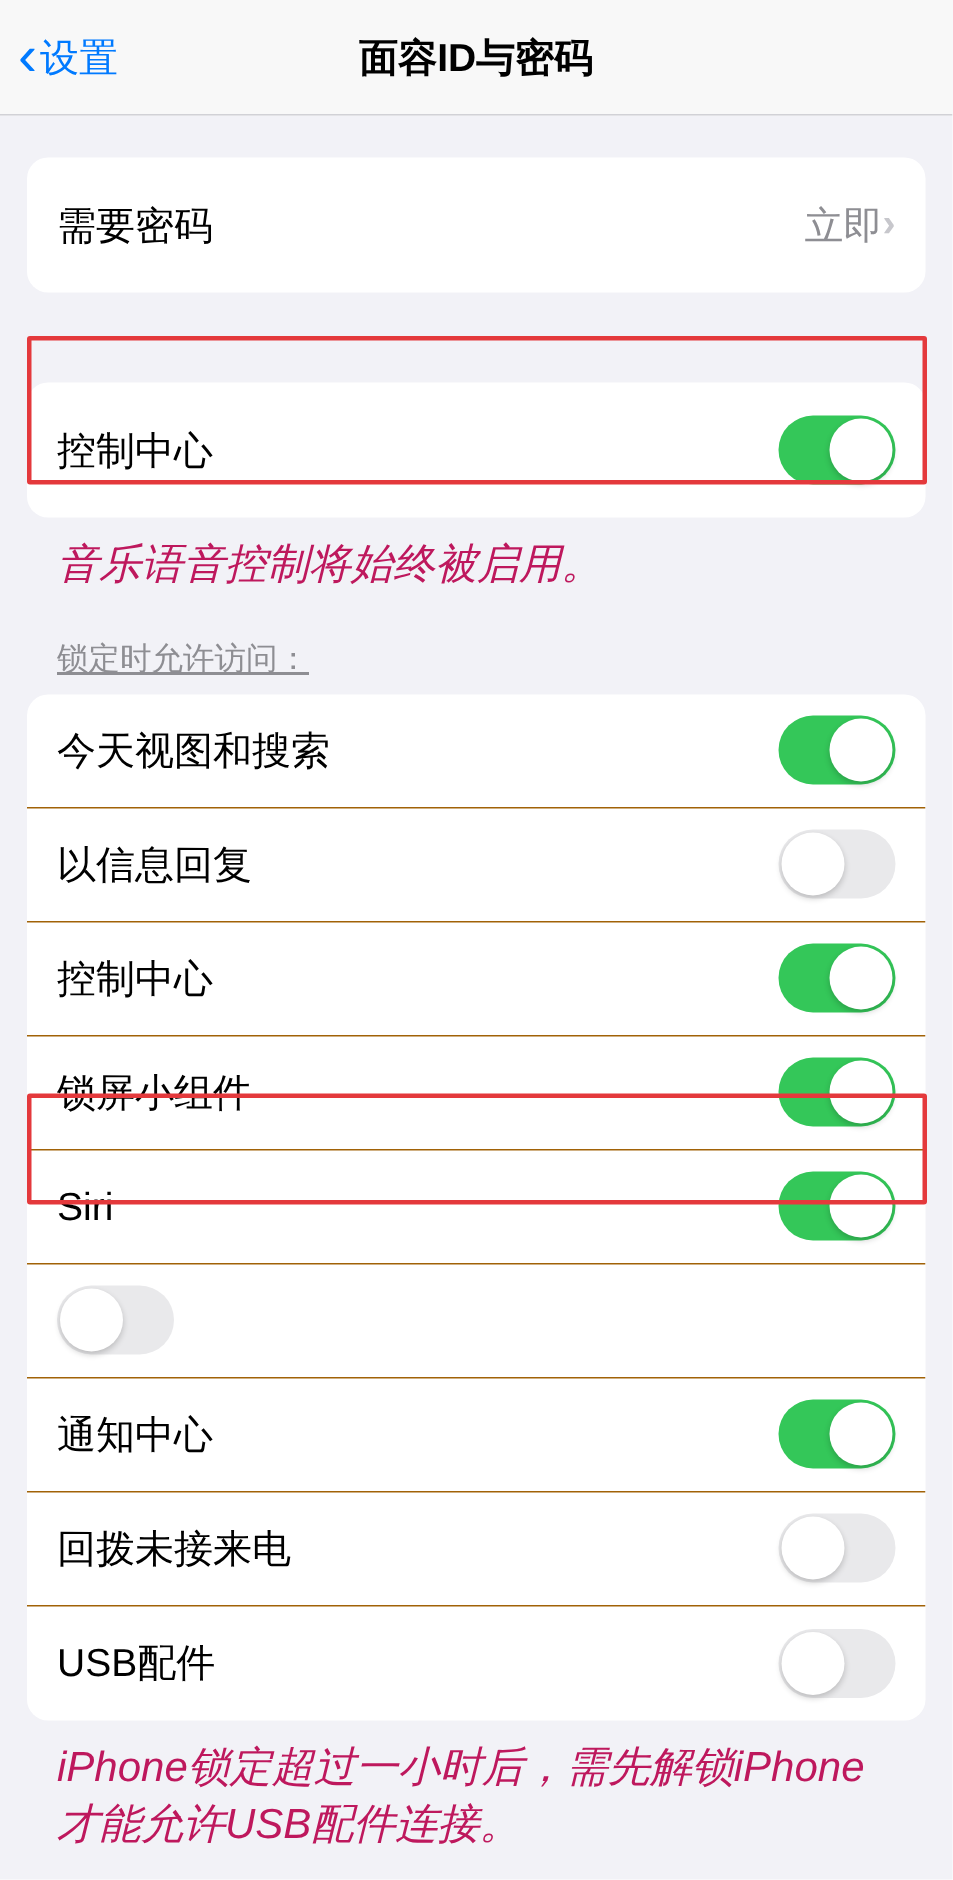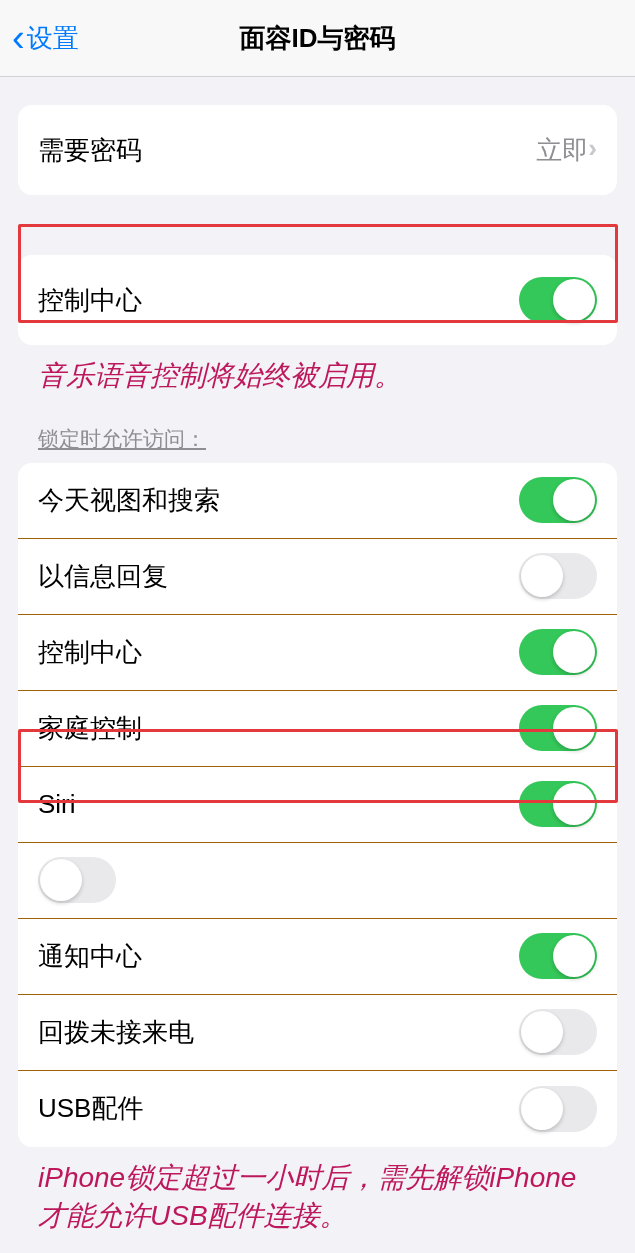--- a/index.html
+++ b/index.html
@@ -199,21 +199,21 @@
           <div class="toggle-knob"></div>
         </div>
       </div>
       <div class="row">
         <span class="row-label">控制中心</span>
         <div class="toggle on">
           <div class="toggle-knob"></div>
         </div>
       </div>
       <div class="row">
-        <span class="row-label">家庭控制</span>
+        <span class="row-label">锁屏小组件</span>
         <div class="toggle on">
           <div class="toggle-knob"></div>
         </div>
       </div>
       <div class="row">
         <span class="row-label">Siri</span>
         <div class="toggle on">
           <div class="toggle-knob"></div>
         </div>
       </div>

